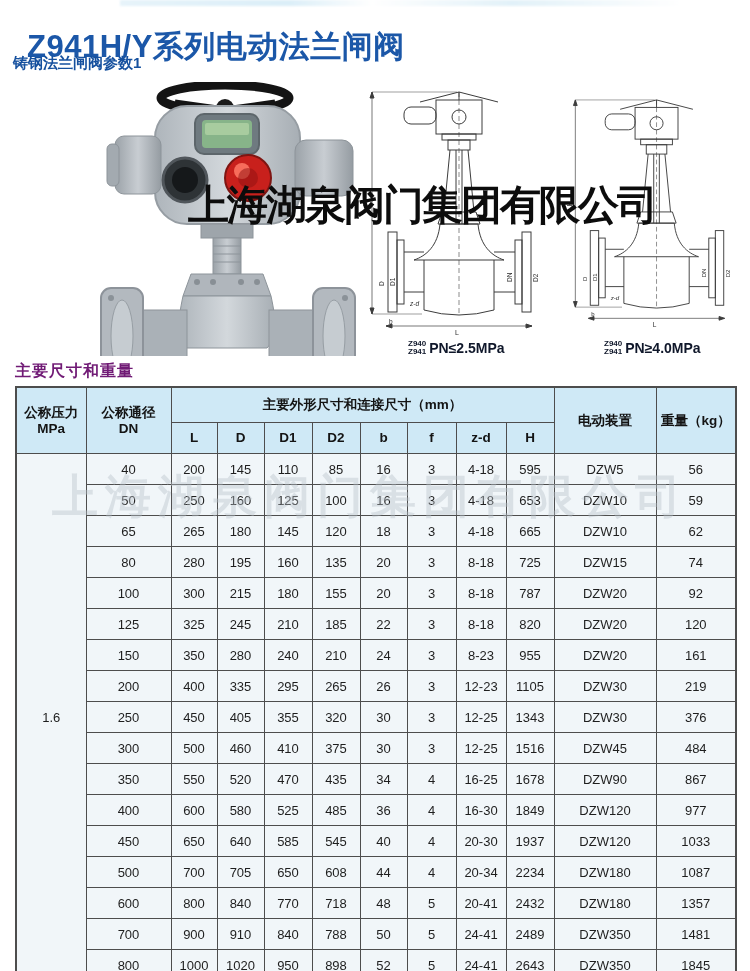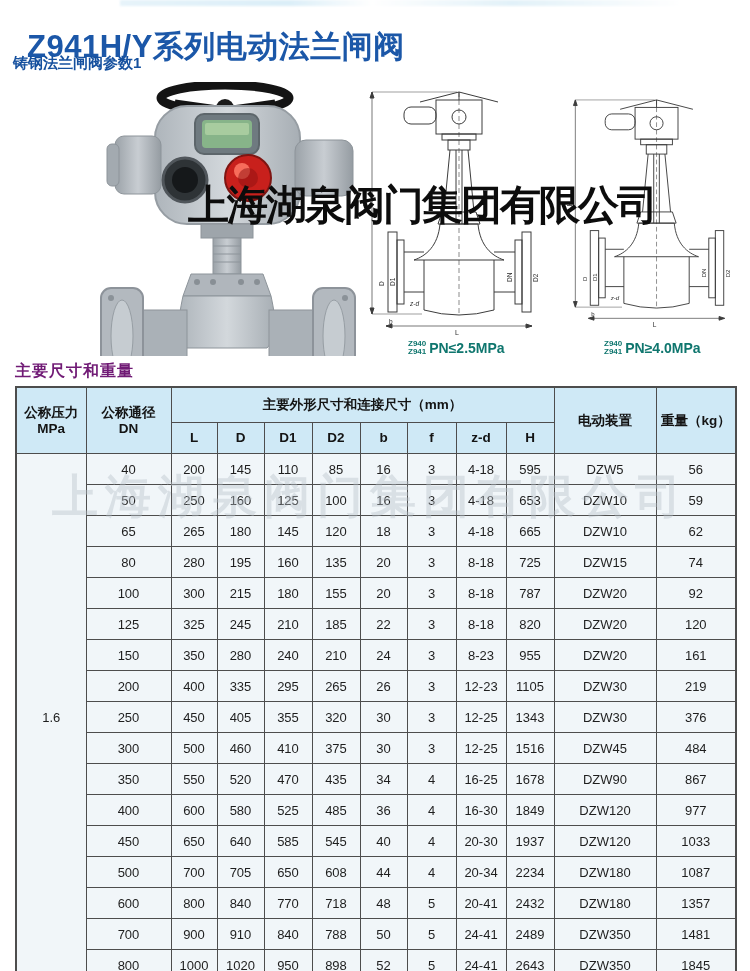--- a/index.html
+++ b/index.html
@@ -17,21 +17,21 @@
   .page-subtitle{
     position:absolute;left:13px;top:54px;
     font-size:15px;font-weight:bold;color:#15509e;
   }
   .figures{position:absolute;left:0;top:80px;width:750px;height:282px;}
   .photo-box{position:absolute;left:85px;top:2px;width:275px;height:274px;}
   .drawing-box1{position:absolute;left:362px;top:4px;width:195px;height:254px;}
   .drawing-box2{position:absolute;left:566px;top:4px;width:182px;height:254px;}
   .caption{
     position:absolute;display:flex;align-items:center;gap:3px;
-    font-weight:bold;color:#0f766e;white-space:nowrap;
+    font-weight:bold;color:#0f172a;white-space:nowrap;
   }
   .caption .models{display:flex;flex-direction:column;line-height:8px;font-size:8px;}
   .caption .plabel{font-size:14px;}
   .caption1{left:408px;top:260px;}
   .caption2{left:604px;top:260px;}
   .watermark-main{
     position:absolute;left:188px;top:98px;width:470px;
     font-family:"DejaVu Serif",serif;font-weight:bold;font-size:41px;
     color:#0c0c0c;letter-spacing:-2px;white-space:nowrap;z-index:5;
   }

